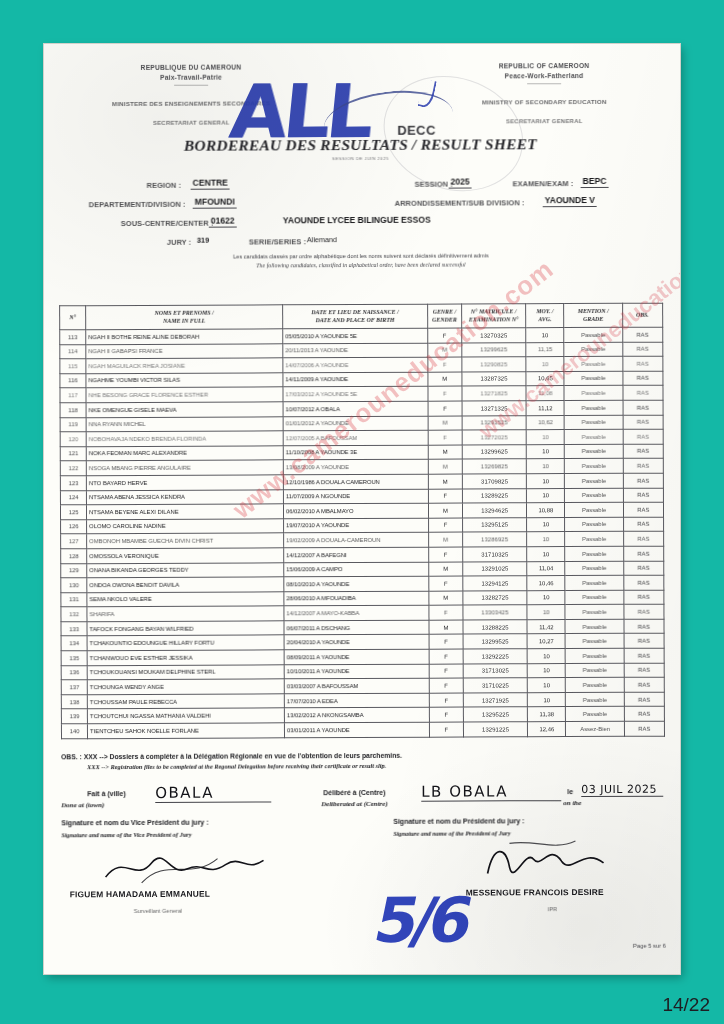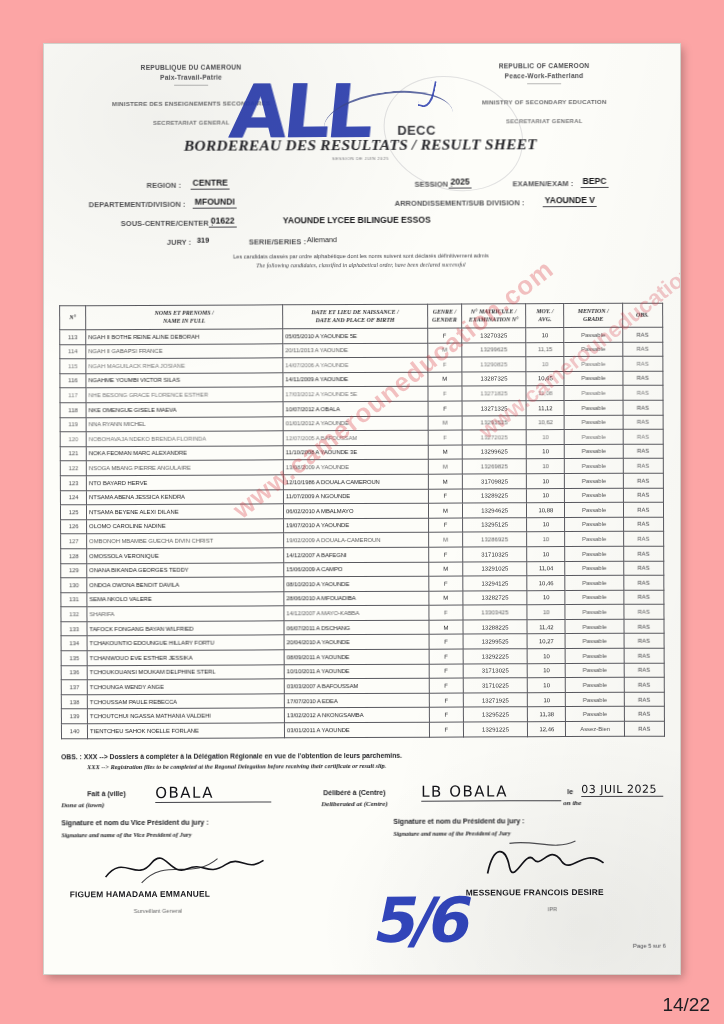--- a/index.html
+++ b/index.html
@@ -1,20 +1,20 @@
 <!DOCTYPE html>
 <html><head>
 <meta charset="utf-8">
 <title>Bordereau des Resultats</title>
 <style>
   html,body{margin:0;padding:0;background:#d8d8d4;}
   body{font-family:"Liberation Sans",sans-serif;}
   .page{
     position:relative;width:724px;height:1024px;overflow:hidden;
-    background:#fca5a5;
+    background:#14b8a6;
   }
   
   .sheet{
     position:absolute;left:44px;top:44px;width:636px;height:930px;
     background:#fbfbf7;
     box-shadow:0 0 0 1px #cfcfc9, 3px 4px 9px rgba(0,0,0,.28);
     overflow:hidden;
     filter:contrast(1.02);
   }
   

